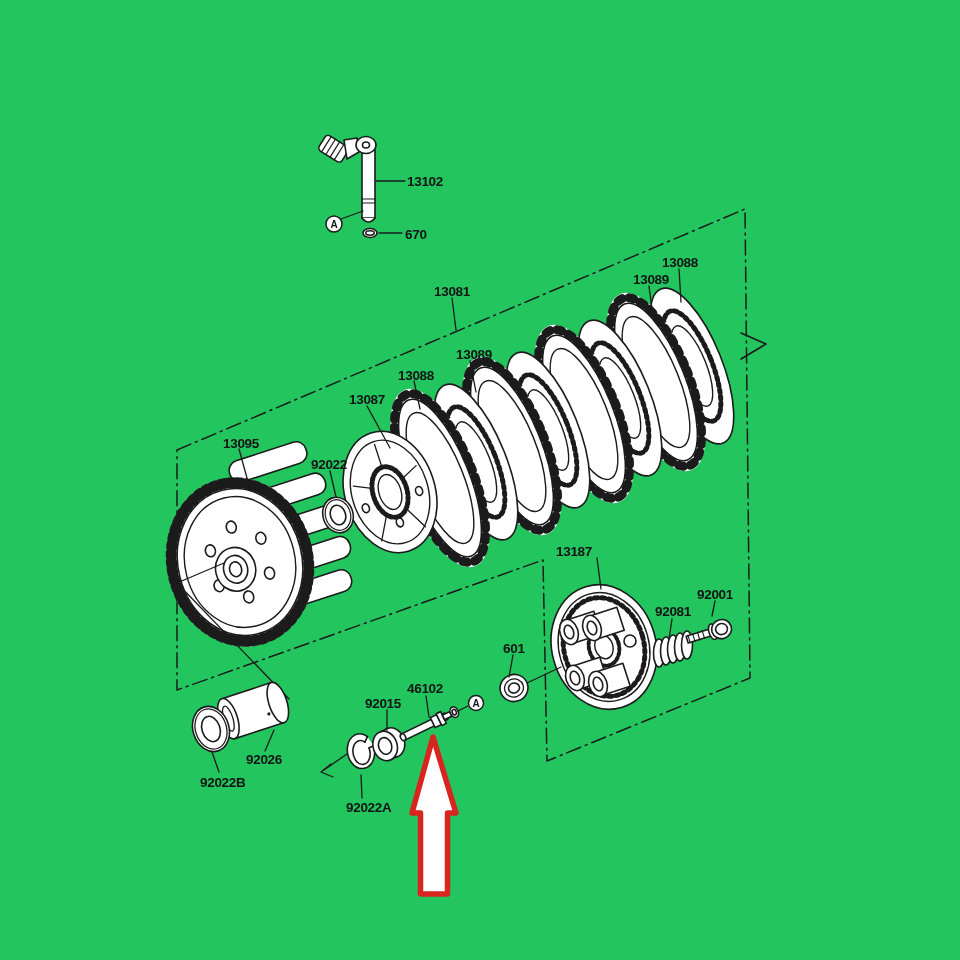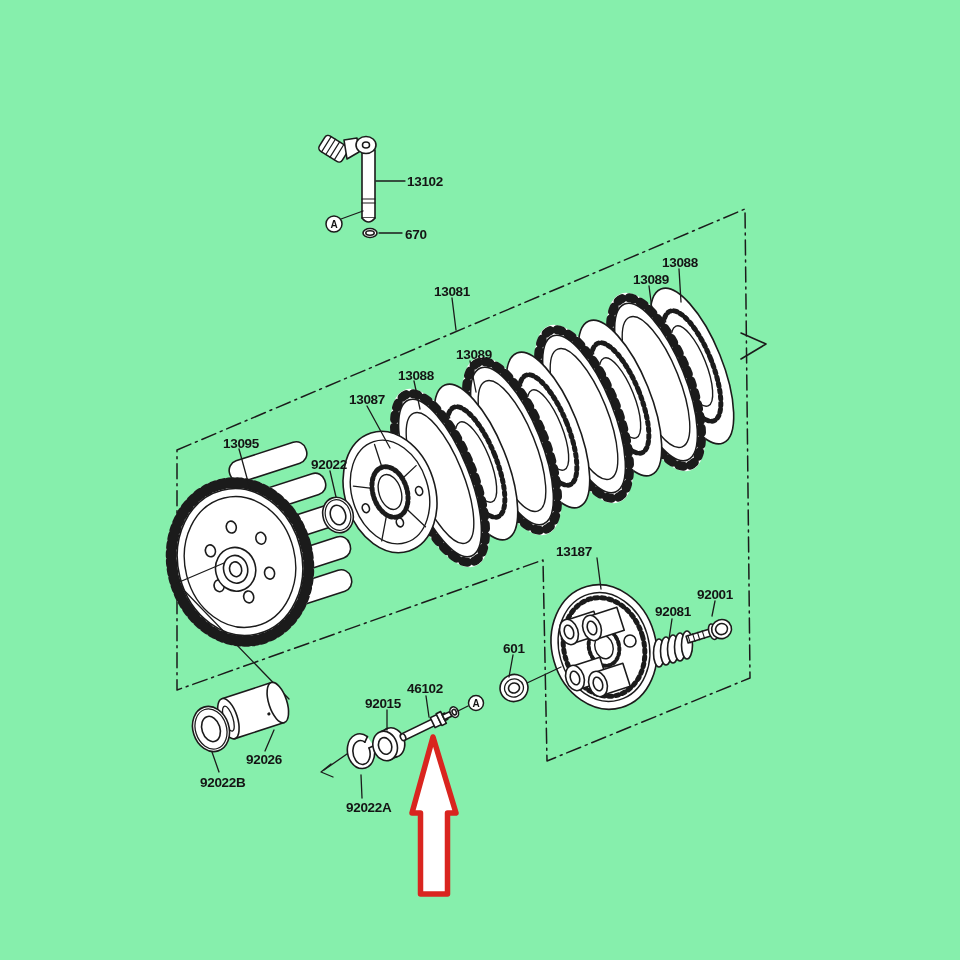--- a/index.html
+++ b/index.html
@@ -1,16 +1,16 @@
 <!DOCTYPE html>
 <html><head>
 <meta charset="utf-8">
 <style>
   html,body{margin:0;padding:0;background:#fff;}
-  #canvas{position:relative;width:960px;height:960px;background:#86efac;overflow:hidden;
+  #canvas{position:relative;width:960px;height:960px;background:#22c55e;overflow:hidden;
           font-family:"Liberation Sans",sans-serif;}
   svg text{font-family:"Liberation Sans",sans-serif;font-weight:bold;fill:#141414;
            font-size:13.5px;letter-spacing:-0.3px;}
   svg text.marker{font-size:10px;letter-spacing:0;text-anchor:middle;}
 </style>
 </head>
 <body>
 
 <div id="canvas">
 <svg width="960" height="960" viewBox="0 0 960 960">

